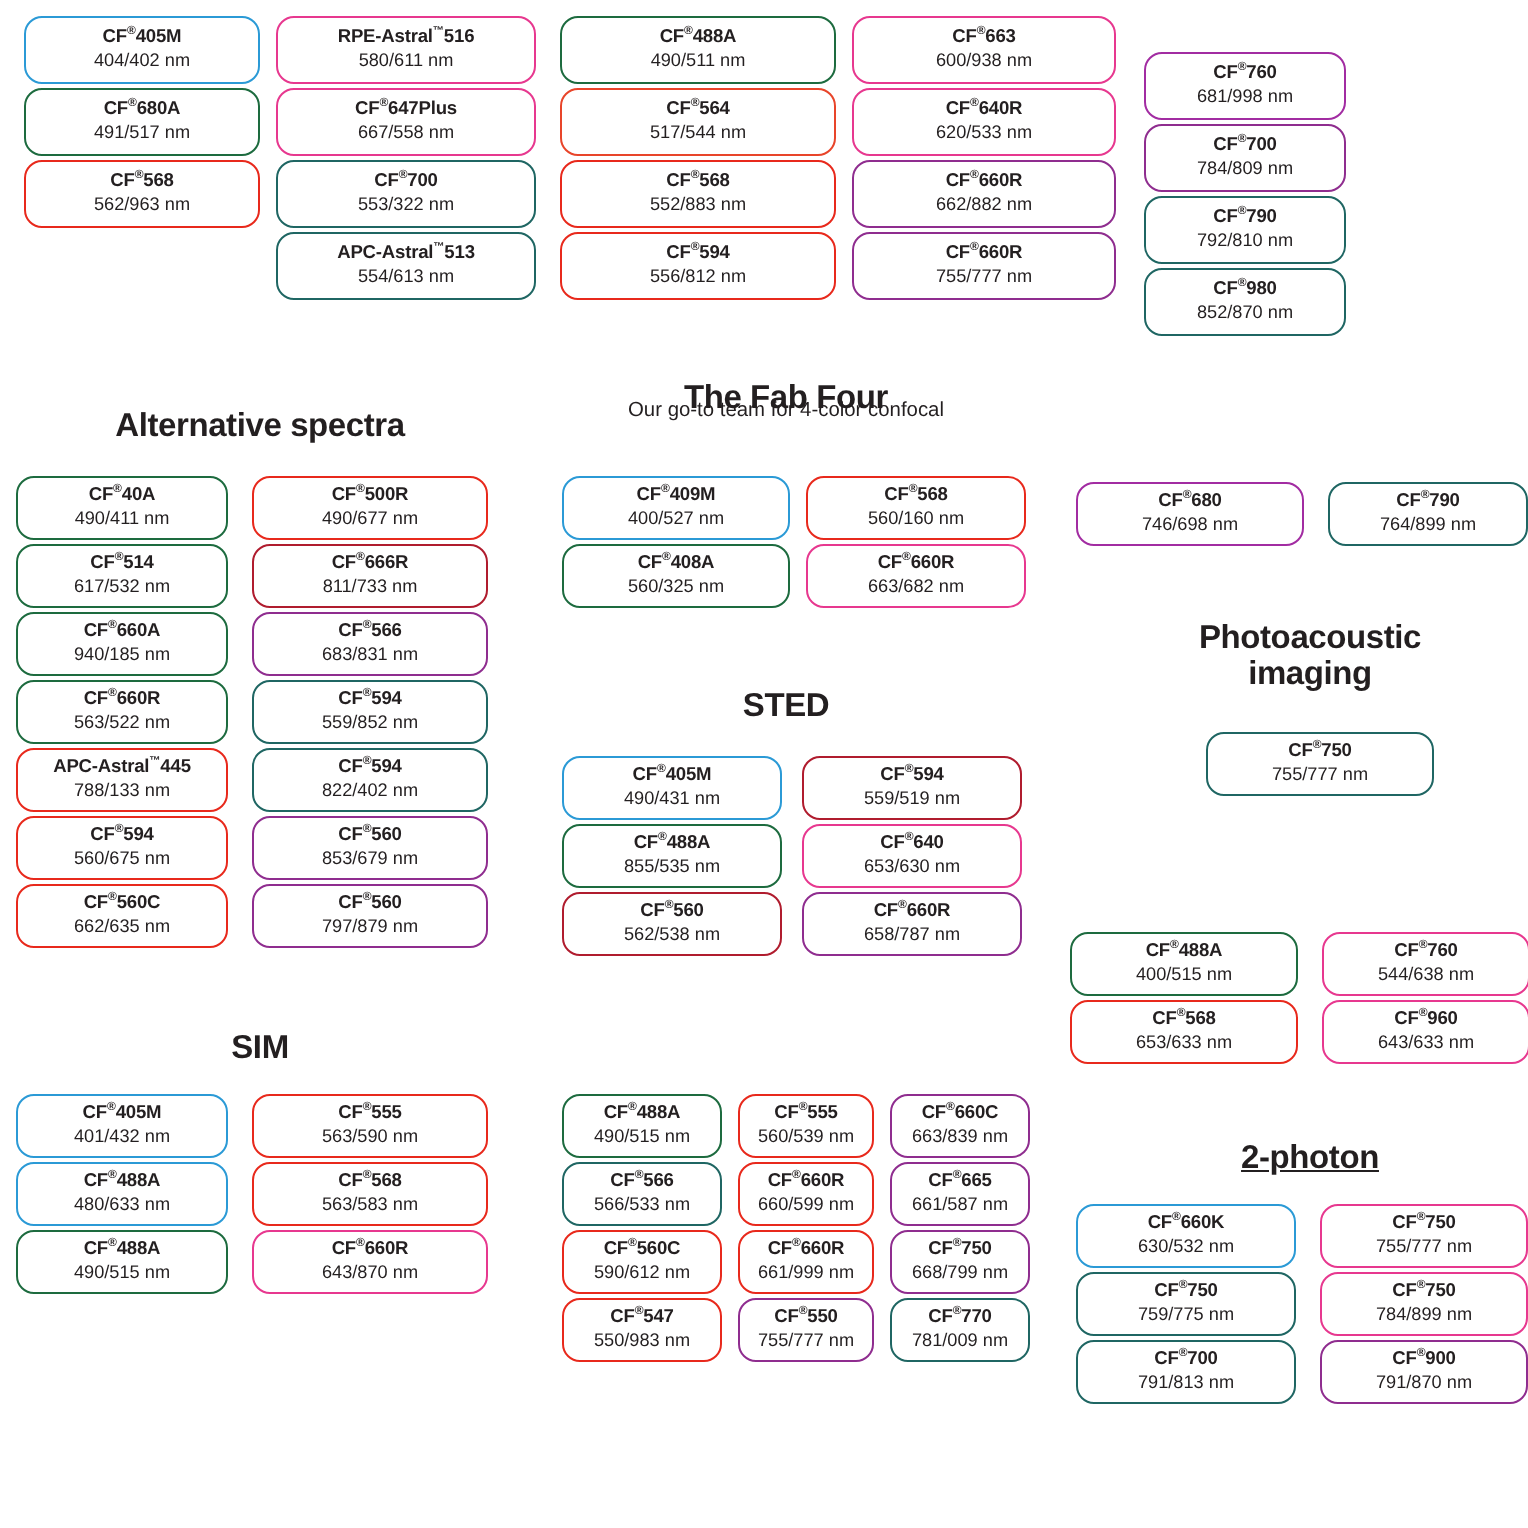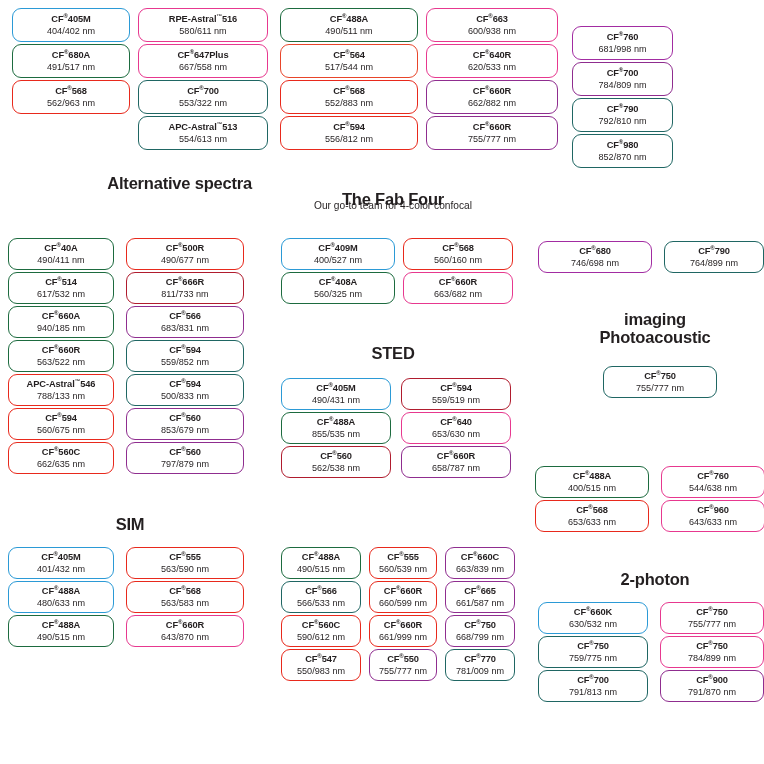--- a/index.html
+++ b/index.html
@@ -150,39 +150,39 @@
       <div class="spec">784/809 nm</div>
     </div>
     <div class="chip" style="left: 572px; top: 98px; width: 101px; height: 34px; border-color: rgb(31, 102, 99);">
       <div class="name"><span>CF</span><span class="reg">®</span><span>790</span></div>
       <div class="spec">792/810 nm</div>
     </div>
     <div class="chip" style="left: 572px; top: 134px; width: 101px; height: 34px; border-color: rgb(31, 102, 99);">
       <div class="name"><span>CF</span><span class="reg">®</span><span>980</span></div>
       <div class="spec">852/870 nm</div>
     </div>
-    <div class="sec-title" style="left: 8px; top: 174px; width: 244px; text-align: right;">Alternative spectra</div>
+    <div class="sec-title" style="left: 8px; top: 204px; width: 244px;">Alternative spectra</div>
     <div class="chip" style="left: 8px; top: 238px; width: 106px; height: 32px; border-color: rgb(29, 107, 63);">
       <div class="name"><span>CF</span><span class="reg">®</span><span>40A</span></div>
       <div class="spec">490/411 nm</div>
     </div>
     <div class="chip" style="left: 8px; top: 272px; width: 106px; height: 32px; border-color: rgb(29, 107, 63);">
       <div class="name"><span>CF</span><span class="reg">®</span><span>514</span></div>
       <div class="spec">617/532 nm</div>
     </div>
     <div class="chip" style="left: 8px; top: 306px; width: 106px; height: 32px; border-color: rgb(29, 107, 63);">
       <div class="name"><span>CF</span><span class="reg">®</span><span>660A</span></div>
       <div class="spec">940/185 nm</div>
     </div>
     <div class="chip" style="left: 8px; top: 340px; width: 106px; height: 32px; border-color: rgb(29, 107, 63);">
       <div class="name"><span>CF</span><span class="reg">®</span><span>660R</span></div>
       <div class="spec">563/522 nm</div>
     </div>
     <div class="chip" style="left: 8px; top: 374px; width: 106px; height: 32px; border-color: rgb(232, 41, 28);">
-      <div class="name"><span>APC-Astral</span><span class="tm">™</span><span>546</span></div>
+      <div class="name"><span>APC-Astral</span><span class="tm">™</span><span>445</span></div>
       <div class="spec">788/133 nm</div>
     </div>
     <div class="chip" style="left: 8px; top: 408px; width: 106px; height: 32px; border-color: rgb(232, 41, 28);">
       <div class="name"><span>CF</span><span class="reg">®</span><span>594</span></div>
       <div class="spec">560/675 nm</div>
     </div>
     <div class="chip" style="left: 8px; top: 442px; width: 106px; height: 32px; border-color: rgb(232, 41, 28);">
       <div class="name"><span>CF</span><span class="reg">®</span><span>560C</span></div>
       <div class="spec">662/635 nm</div>
     </div>
@@ -197,21 +197,21 @@
     <div class="chip" style="left: 126px; top: 306px; width: 118px; height: 32px; border-color: rgb(143, 45, 143);">
       <div class="name"><span>CF</span><span class="reg">®</span><span>566</span></div>
       <div class="spec">683/831 nm</div>
     </div>
     <div class="chip" style="left: 126px; top: 340px; width: 118px; height: 32px; border-color: rgb(31, 102, 99);">
       <div class="name"><span>CF</span><span class="reg">®</span><span>594</span></div>
       <div class="spec">559/852 nm</div>
     </div>
     <div class="chip" style="left: 126px; top: 374px; width: 118px; height: 32px; border-color: rgb(31, 102, 99);">
       <div class="name"><span>CF</span><span class="reg">®</span><span>594</span></div>
-      <div class="spec">500/833 nm</div>
+      <div class="spec">822/402 nm</div>
     </div>
     <div class="chip" style="left: 126px; top: 408px; width: 118px; height: 32px; border-color: rgb(143, 45, 143);">
       <div class="name"><span>CF</span><span class="reg">®</span><span>560</span></div>
       <div class="spec">853/679 nm</div>
     </div>
     <div class="chip" style="left: 126px; top: 442px; width: 118px; height: 32px; border-color: rgb(143, 45, 143);">
       <div class="name"><span>CF</span><span class="reg">®</span><span>560</span></div>
       <div class="spec">797/879 nm</div>
     </div>
     <div class="sec-title" style="left: 276px; top: 190px; width: 234px;">The Fab Four</div>
@@ -332,22 +332,22 @@
     </div>
     <div class="chip" style="left: 538px; top: 241px; width: 114px; height: 32px; border-color: rgb(162, 44, 162);">
       <div class="name"><span>CF</span><span class="reg">®</span><span>680</span></div>
       <div class="spec">746/698 nm</div>
     </div>
     <div class="chip" style="left: 664px; top: 241px; width: 100px; height: 32px; border-color: rgb(31, 102, 99);">
       <div class="name"><span>CF</span><span class="reg">®</span><span>790</span></div>
       <div class="spec">764/899 nm</div>
     </div>
     <div class="sec-title" style="left: 546px; top: 310px; width: 218px;">
+      <div>Photoacoustic</div>
       <div>imaging</div>
-      <div>Photoacoustic</div>
     </div>
     <div class="chip" style="left: 603px; top: 366px; width: 114px; height: 32px; border-color: rgb(31, 102, 99);">
       <div class="name"><span>CF</span><span class="reg">®</span><span>750</span></div>
       <div class="spec">755/777 nm</div>
     </div>
     <div class="chip" style="left: 535px; top: 466px; width: 114px; height: 32px; border-color: rgb(29, 107, 63);">
       <div class="name"><span>CF</span><span class="reg">®</span><span>488A</span></div>
       <div class="spec">400/515 nm</div>
     </div>
     <div class="chip" style="left: 535px; top: 500px; width: 114px; height: 32px; border-color: rgb(232, 41, 28);">
@@ -355,21 +355,21 @@
       <div class="spec">653/633 nm</div>
     </div>
     <div class="chip" style="left: 661px; top: 466px; width: 104px; height: 32px; border-color: rgb(231, 56, 143);">
       <div class="name"><span>CF</span><span class="reg">®</span><span>760</span></div>
       <div class="spec">544/638 nm</div>
     </div>
     <div class="chip" style="left: 661px; top: 500px; width: 104px; height: 32px; border-color: rgb(231, 56, 143);">
       <div class="name"><span>CF</span><span class="reg">®</span><span>960</span></div>
       <div class="spec">643/633 nm</div>
     </div>
-    <div class="sec-title" style="left: 546px; top: 570px; width: 218px;">2-photon</div>
+    <div class="sec-title" style="left: 546px; top: 570px; width: 218px; text-decoration: underline;">2-photon</div>
     <div class="chip" style="left: 538px; top: 602px; width: 110px; height: 32px; border-color: rgb(43, 154, 214);">
       <div class="name"><span>CF</span><span class="reg">®</span><span>660K</span></div>
       <div class="spec">630/532 nm</div>
     </div>
     <div class="chip" style="left: 538px; top: 636px; width: 110px; height: 32px; border-color: rgb(31, 102, 99);">
       <div class="name"><span>CF</span><span class="reg">®</span><span>750</span></div>
       <div class="spec">759/775 nm</div>
     </div>
     <div class="chip" style="left: 538px; top: 670px; width: 110px; height: 32px; border-color: rgb(31, 102, 99);">
       <div class="name"><span>CF</span><span class="reg">®</span><span>700</span></div>

